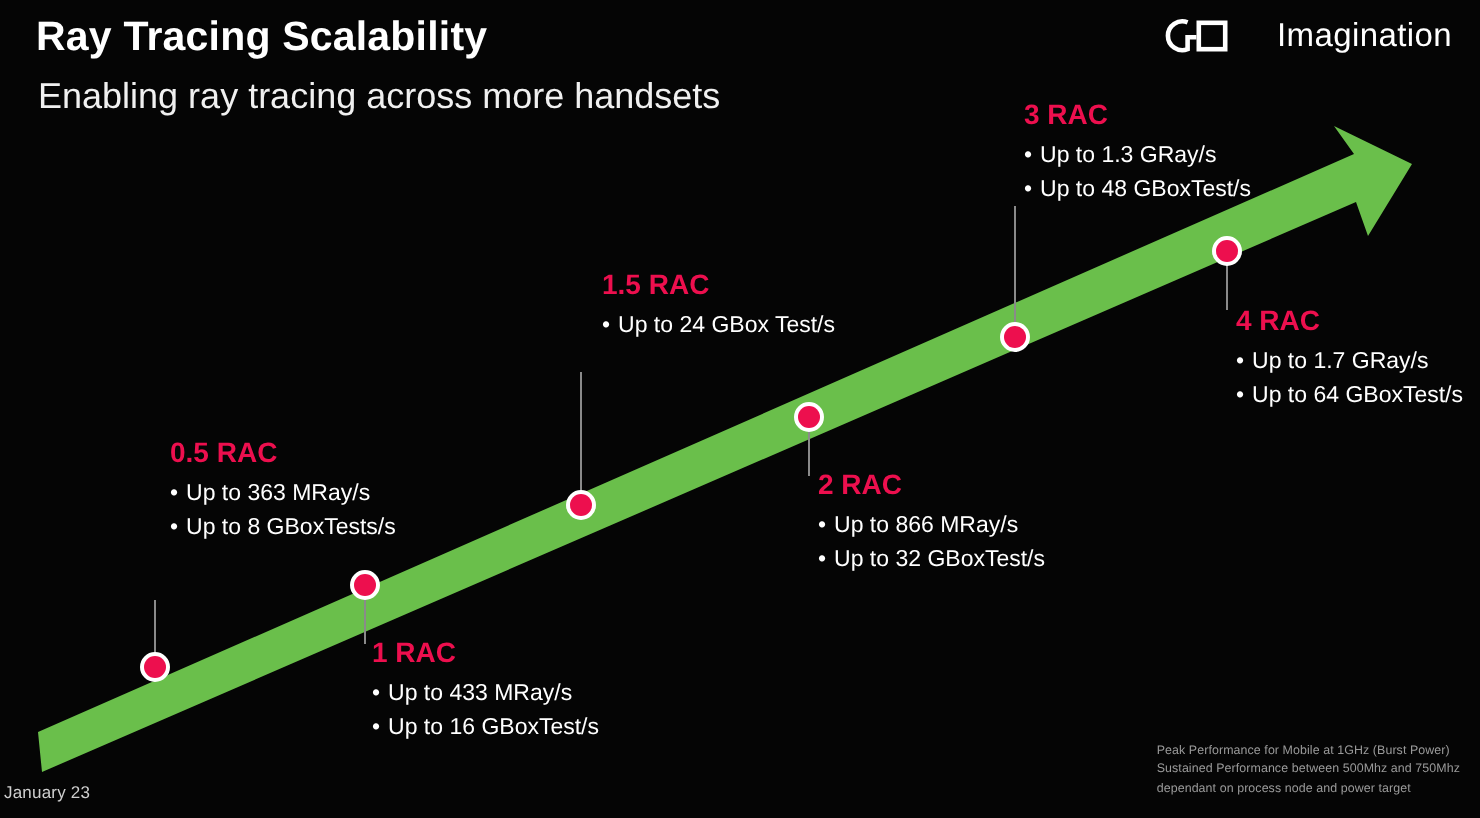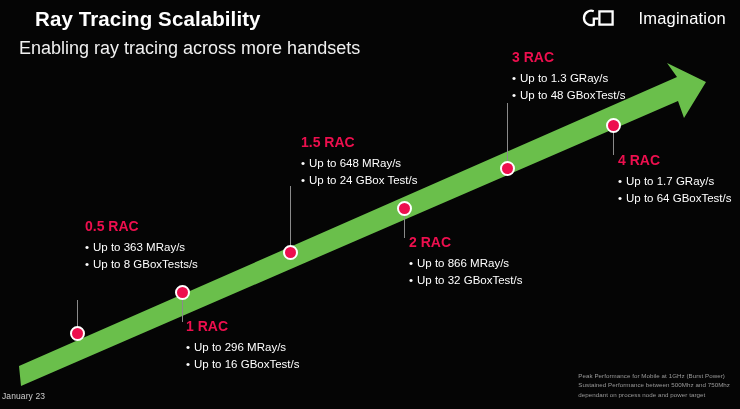--- a/index.html
+++ b/index.html
@@ -13,21 +13,21 @@
     height: 409px;
     background: #050505;
     overflow: hidden;
     font-family: "Liberation Sans", sans-serif;
     color: #ffffff;
   }
 
   
   #title {
     position: absolute;
-    left: 35px;
+    left: 18px;
     top: 7px;
     font-size: 20.5px;
     font-weight: bold;
     letter-spacing: 0.1px;
     color: #ffffff;
   }
   #subtitle {
     position: absolute;
     left: 19px;
     top: 38px;
@@ -187,29 +187,28 @@
     <div class="rac">0.5 RAC</div>
     <ul>
       <li>Up to 363 MRay/s</li>
       <li>Up to 8 GBoxTests/s</li>
     </ul>
   </div>
 
   <div class="callout" style="left:186px; top:318px;">
     <div class="rac">1 RAC</div>
     <ul>
-      <li>Up to 296 MRay/s</li>
+      <li>Up to 433 MRay/s</li>
       <li>Up to 16 GBoxTest/s</li>
     </ul>
   </div>
 
   <div class="callout" style="left:301px; top:134px;">
     <div class="rac">1.5 RAC</div>
     <ul>
-      <li>Up to 648 MRay/s</li>
       <li>Up to 24 GBox Test/s</li>
     </ul>
   </div>
 
   <div class="callout" style="left:409px; top:234px;">
     <div class="rac">2 RAC</div>
     <ul>
       <li>Up to 866 MRay/s</li>
       <li>Up to 32 GBoxTest/s</li>
     </ul>

